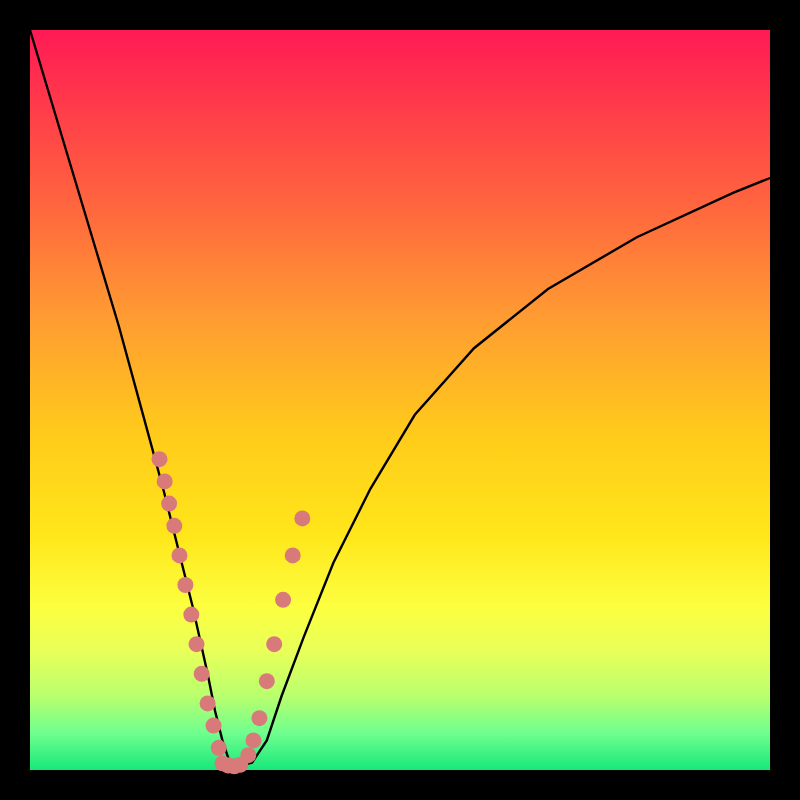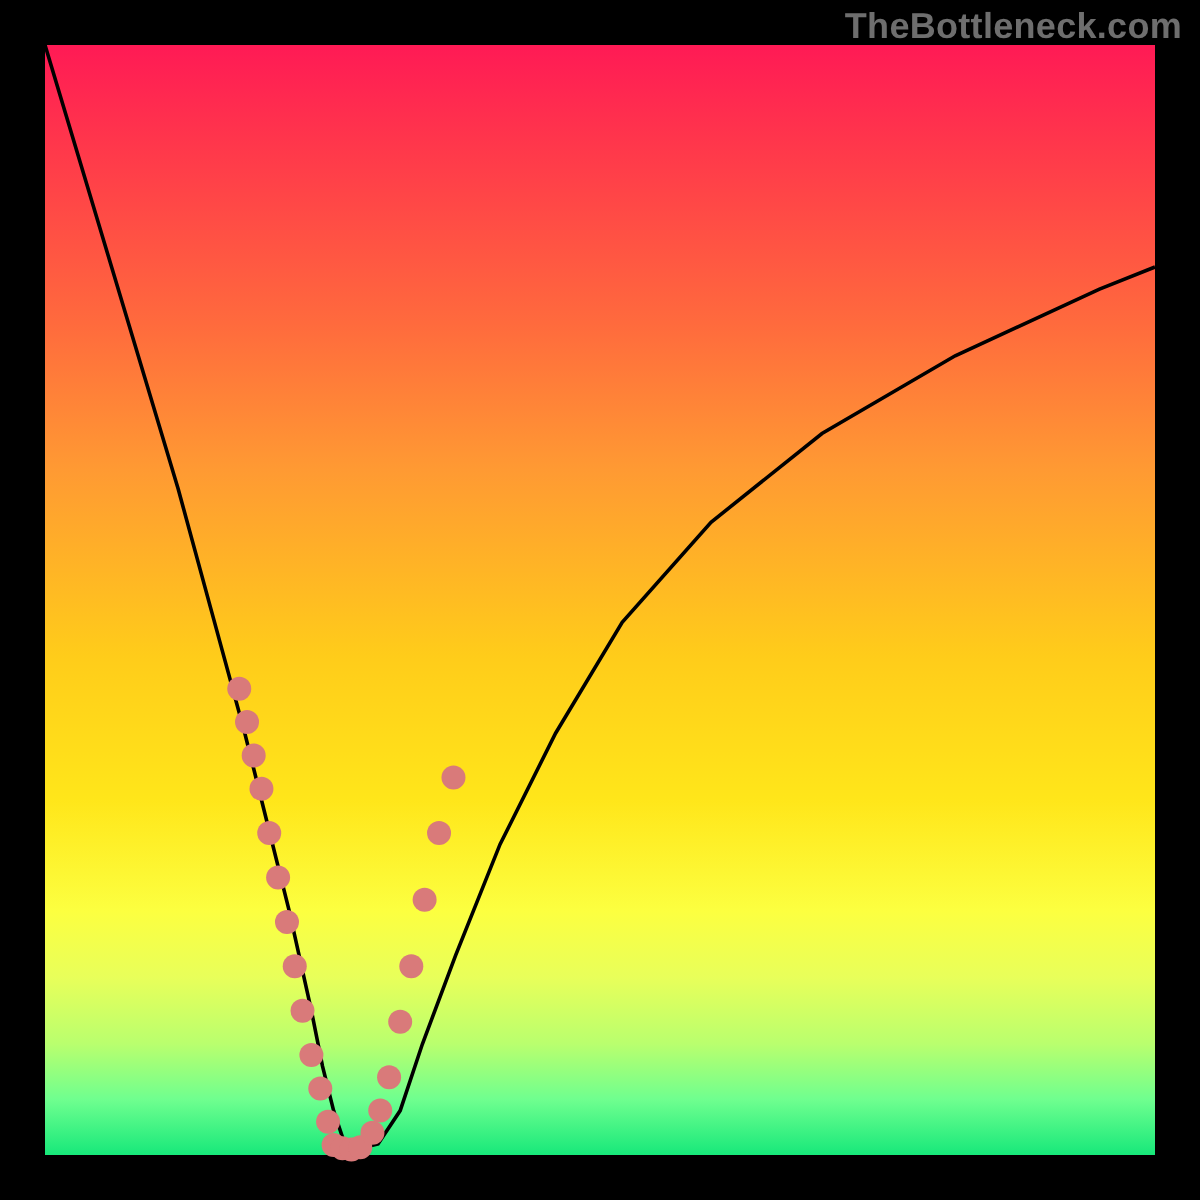--- a/index.html
+++ b/index.html
@@ -86,14 +86,13 @@
           <circle cx="223.48" cy="710.40" r="8" fill="#d97a7a"></circle>
           <circle cx="229.40" cy="688.20" r="8" fill="#d97a7a"></circle>
           <circle cx="236.80" cy="651.20" r="8" fill="#d97a7a"></circle>
           <circle cx="244.20" cy="614.20" r="8" fill="#d97a7a"></circle>
           <circle cx="253.08" cy="569.80" r="8" fill="#d97a7a"></circle>
           <circle cx="262.70" cy="525.40" r="8" fill="#d97a7a"></circle>
           <circle cx="272.32" cy="488.40" r="8" fill="#d97a7a"></circle>
         </g>
     </svg>
   </div>
-  <div class="watermark">TheBottleneck.com</div>
 </div>
 
 </body></html>

